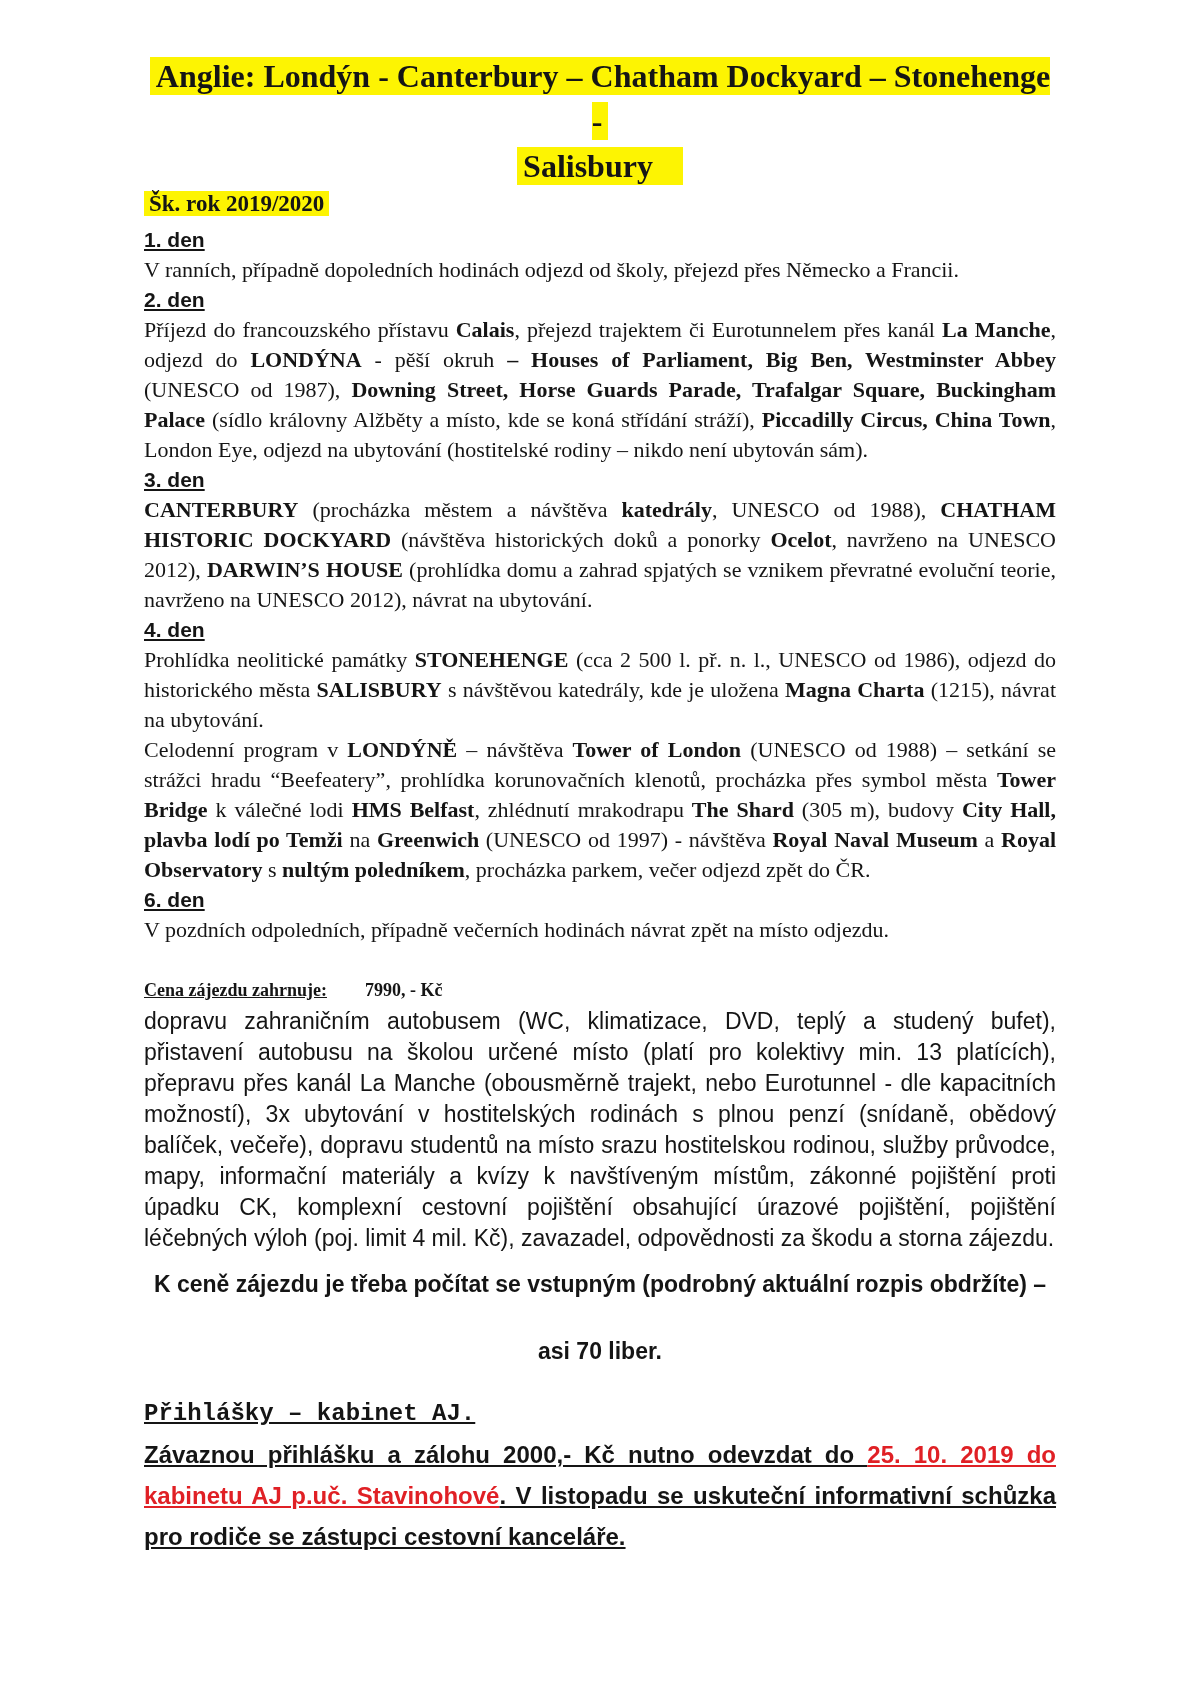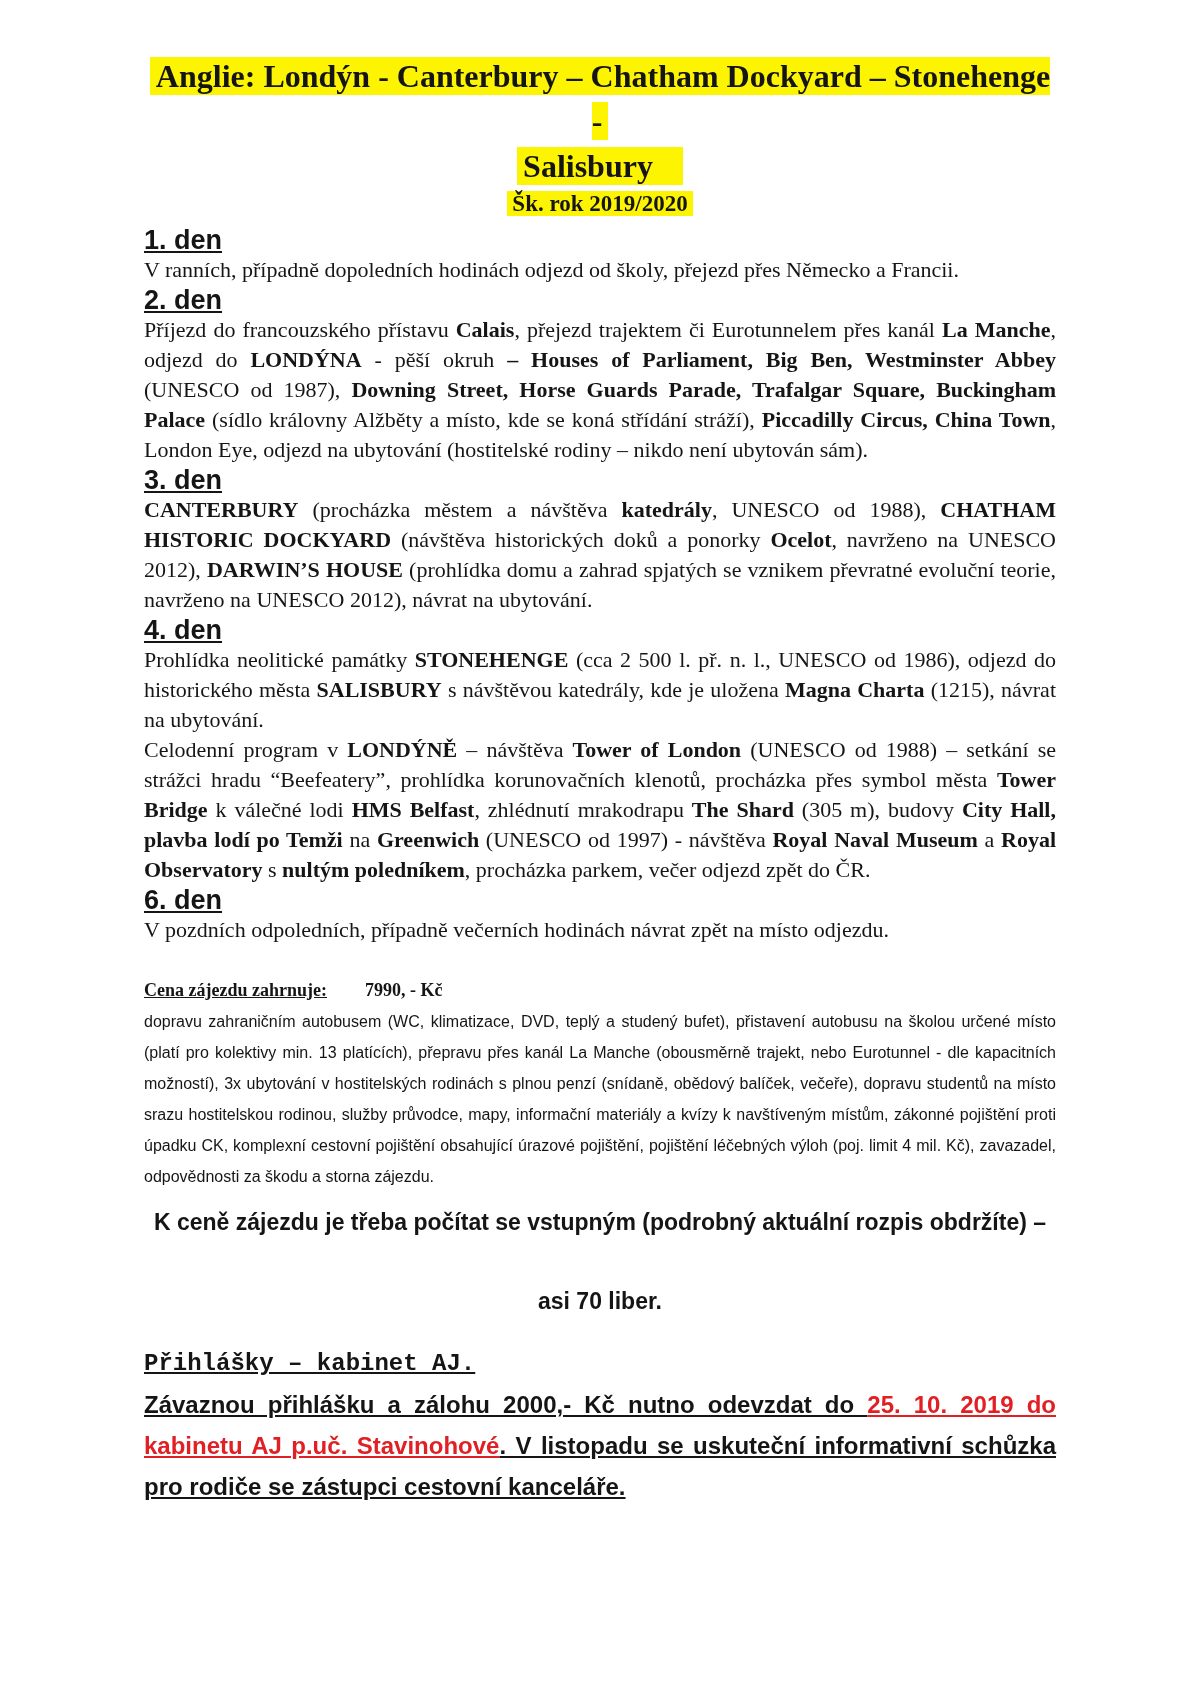--- a/index.html
+++ b/index.html
@@ -16,63 +16,63 @@
   .title {
     text-align: center;
     font-weight: bold;
     font-size: 32px;
     line-height: 45px;
     font-family: "Liberation Serif", serif;
   }
   .hl { background: #fdf402; padding: 1px 6px; }
   .hl-tail { padding-right: 30px; }
   .subtitle {
-    text-align: center;
+    text-align: left;
     font-weight: bold;
     font-size: 23px;
     line-height: 30px;
     margin-bottom: 6px;
   }
   .subtitle .hl { padding: 0 5px; }
   .day-label {
     font-family: "Liberation Sans", sans-serif;
     font-weight: bold;
-    font-size: 27px;
+    font-size: 21px;
     line-height: 30px;
     text-decoration: underline;
   }
   .serif-par {
     font-size: 22px;
     line-height: 30px;
     text-align: justify;
   }
   .b, .serif-par .b { font-weight: bold; }
   .price-line {
     margin-top: 30px;
     font-size: 18px;
     line-height: 31px;
     font-weight: bold;
   }
   .price-label { text-decoration: underline; }
   .price-value { margin-left: 38px; }
   .sans-par {
     font-family: "Liberation Sans", sans-serif;
-    font-size: 16px;
+    font-size: 23px;
     line-height: 31px;
     text-align: justify;
   }
   .note-center {
     font-family: "Liberation Sans", sans-serif;
     font-weight: bold;
     font-size: 23px;
     line-height: 29px;
     text-align: center;
     margin-top: 16px;
   }
-  .note-center.second { margin-top: 50px; }
+  .note-center.second { margin-top: 38px; }
   .signup-heading {
     margin-top: 28px;
     font-family: Liberation Mono, monospace;
     font-weight: bold;
     font-size: 24px;
     line-height: 40px;
   }
   .signup-heading .u { text-decoration: underline; }
   .signup-par {
     font-family: "Liberation Sans", sans-serif;

